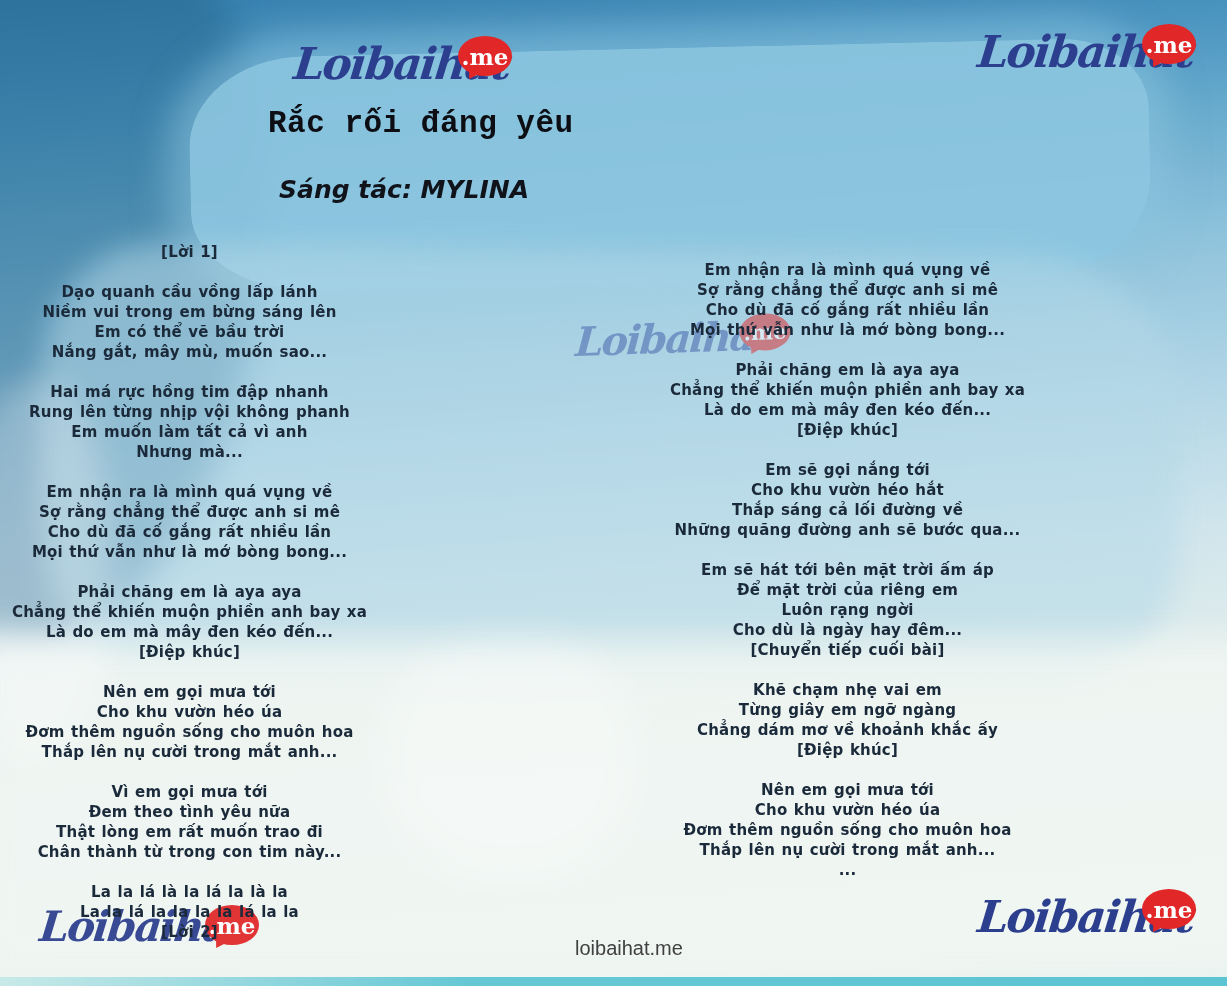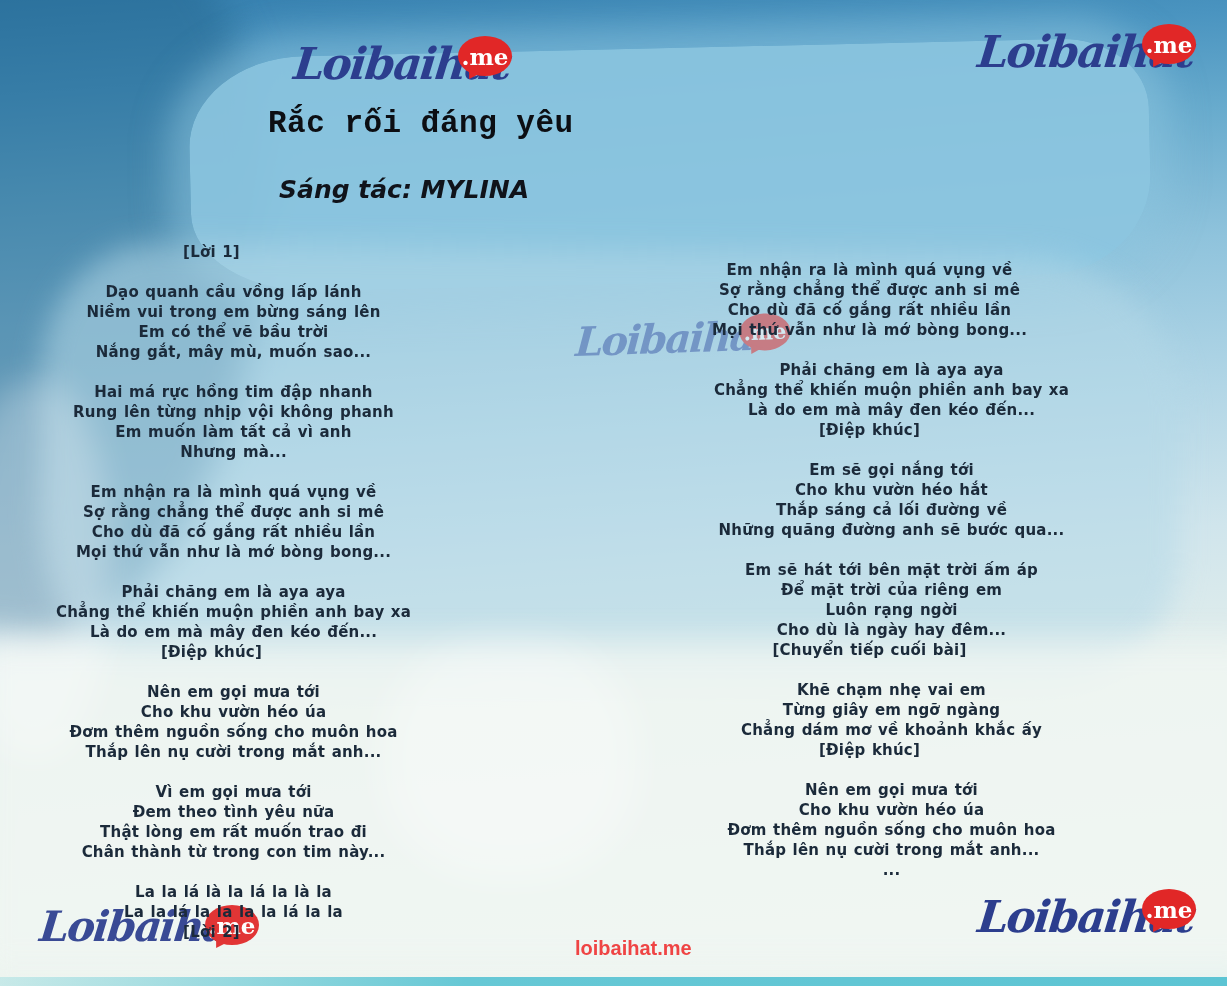--- a/index.html
+++ b/index.html
@@ -57,28 +57,28 @@
   
   .song-title{position:absolute;left:268px;top:104px;margin:0;z-index:5;
     font-size:31px;line-height:40px;font-weight:bold;color:#0c0e13;letter-spacing:.5px;font-family:Liberation Mono, monospace;}
   .song-composer{position:absolute;left:268px;top:162px;margin:11px;z-index:5;
     font-size:25px;line-height:34px;font-weight:bold;font-style:italic;color:#10131a;}
 
   
   .lyrics-col{position:absolute;z-index:5;font-size:15px;line-height:20px;
     font-weight:bold;color:#1b2a3a;word-spacing:1px;letter-spacing:.2px;text-align:center;}
   .lyrics-col p{margin:0;white-space:nowrap;}
-  .lyrics-col > * + *{margin-top:20px;margin-left:44px;}
+  .lyrics-col > * + *{margin-top:20px;}
   .lyrics-left{left:12px;top:242px;}
   .lyrics-right{left:670px;top:260px;}
 
   
   .footer-url{position:absolute;left:575px;top:937px;z-index:5;margin:0;
     font-family:"Liberation Sans",sans-serif;font-size:20px;line-height:22px;
-    font-weight:700;color:#ef4444;}
+    font-weight:400;color:#404040;}
 </style>
 </head>
 <body>
 
 <div class="stage">
 
   <div class="bg-base"></div>
   <div class="bg-corner-tl"></div>
   <div class="bg-brush-top"></div>
   <div class="bg-brush-mid"></div>

